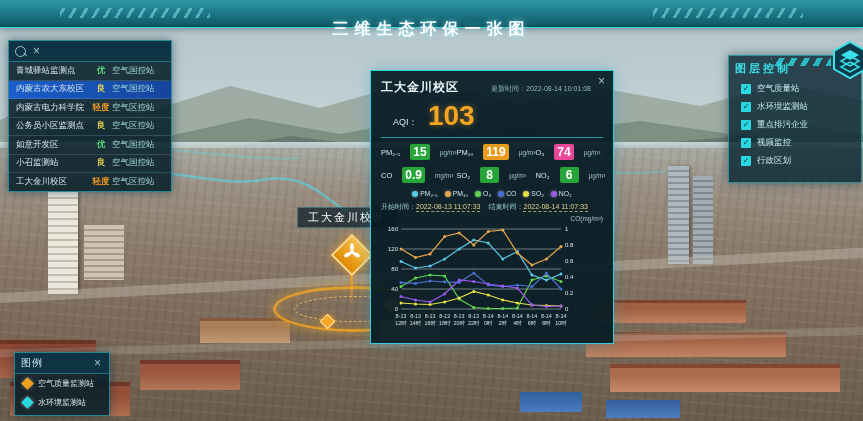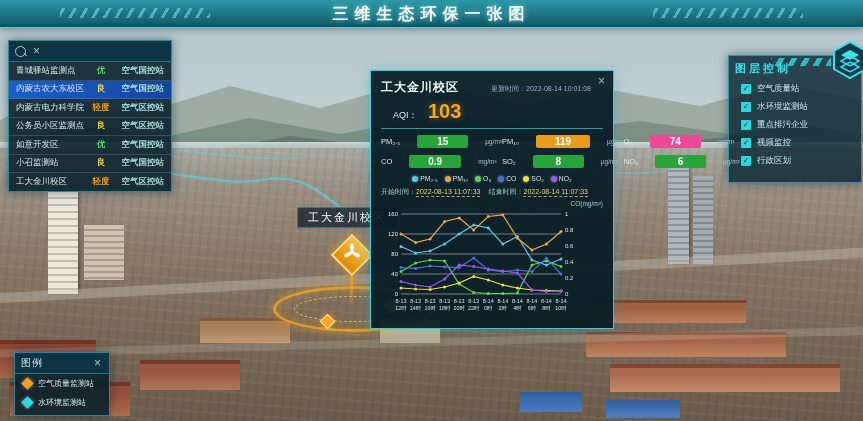--- a/index.html
+++ b/index.html
@@ -19,60 +19,60 @@
                repeating-linear-gradient(4deg,rgba(255,255,255,.045) 0 2px,transparent 2px 11px);}
   #haze{position:absolute;left:0;top:142px;width:863px;height:30px;
     background:linear-gradient(rgba(210,222,223,.9),rgba(210,222,223,0));}
   .bld{position:absolute;}
   .street{position:absolute;background:rgba(200,196,186,.38);}
   #fx-lines{position:absolute;left:0;top:0;width:863px;height:421px;pointer-events:none;}
   
   #header{position:absolute;left:0;top:0;width:863px;height:27px;z-index:30;
     background:linear-gradient(#2e97a6,#13606e 85%,#0d4c58);
     border-bottom:1px solid #36d9e4;box-shadow:0 1px 6px rgba(0,20,30,.4);}
-  #header .title{position:absolute;left:0;right:0;top:4px;text-align:center;
+  #header .title{position:absolute;left:0;right:0;top:19px;text-align:center;
     color:#fff;font-size:16px;font-weight:bold;letter-spacing:6px;
     text-shadow:0 0 6px rgba(130,240,255,.8);}
   #header::before,#header::after{content:"";position:absolute;top:8px;width:150px;height:10px;
     background:repeating-linear-gradient(-60deg,rgba(140,235,245,.5) 0 3px,transparent 3px 10px);}
   #header::before{left:60px;} #header::after{right:60px;}
   
   .panel{position:absolute;background:rgba(7,31,42,.88);
     border:1px solid rgba(60,214,226,.55);box-shadow:0 0 10px rgba(0,40,60,.5);z-index:15;}
   .panel-head{display:flex;align-items:center;height:20px;padding:0 6px;
     background:rgba(14,52,68,.95);border-bottom:1px solid rgba(60,214,226,.4);}
   .panel-title{color:#cfe9ee;font-size:10px;letter-spacing:1px;flex:1;}
   .close-x{color:#9fc6cf;font-size:12px;line-height:12px;cursor:pointer;padding:0 2px;}
   
   #station-panel{left:8px;top:40px;width:162px;height:150px;}
   #station-panel .rows{overflow:hidden;height:129px;}
   .s-row{display:flex;align-items:center;height:17.5px;padding:0 7px;
     border-bottom:1px solid rgba(150,190,200,.22);font-size:8.5px;color:#d4e6ea;}
   .s-row.active{background:linear-gradient(90deg,#1b5ecb,#14459c);}
   .s-name{flex:1;white-space:nowrap;overflow:hidden;}
   .s-status{width:22px;text-align:center;font-weight:bold;}
-  .s-type{width:52px;text-align:right;color:#9fd3cd;font-weight:bold;}
+  .s-type{width:52px;color:#9fd3cd;}
   .mag{width:9px;height:9px;border:1.4px solid #9fc6cf;border-radius:50%;position:relative;margin-right:5px;}
   .mag::after{content:"";position:absolute;left:7px;top:7px;width:4px;height:1.4px;background:#9fc6cf;transform:rotate(45deg);}
   
   #popup{left:370px;top:70px;width:222px;z-index:20;padding:8px 10px 8px 10px;
     background:rgba(5,27,37,.93);border:1px solid #2fd0dc;box-shadow:0 0 14px rgba(20,160,190,.35);position:absolute;}
   #popup .p-head{display:flex;align-items:baseline;}
   #popup .p-title{color:#eef8fa;font-size:12px;font-weight:bold;letter-spacing:1px;}
   #popup .p-update{margin-left:auto;margin-right:12px;color:#8fb6c0;font-size:7px;}
   #popup .close-x{position:absolute;right:6px;top:4px;}
   .aqi-row{margin-top:4px;}
   .aqi-label{color:#d8ecf0;font-size:9px;margin-left:12px;}
-  .aqi-value{color:#f5a623;font-size:20px;font-weight:bold;margin-left:6px;
+  .aqi-value{color:#f5a623;font-size:28px;font-weight:bold;margin-left:6px;
     text-shadow:0 0 6px rgba(245,166,35,.5);text-align:right;}
   .divider{border-top:1px solid rgba(60,220,230,.65);margin:5px 0 6px 0;}
   .poll-grid{display:grid;grid-template-columns:1fr 1.15fr 1fr;row-gap:7px;}
   .p-cell{display:flex;align-items:center;font-size:7.5px;color:#d8e8ec;white-space:nowrap;}
-  .p-box{margin:0 17px;min-width:13px;text-align:center;padding:1px 19px;border-radius:2px;
-    color:#fff;font-weight:bold;font-size:10px;}
+  .p-box{margin:0 10px;min-width:13px;text-align:center;padding:1px 3px;border-radius:2px;
+    color:#fff;font-weight:bold;font-size:12px;}
   .p-unit{color:#9cc0ca;font-size:6.5px;}
   .chart-legend{display:flex;justify-content:center;gap:7px;margin-top:7px;font-size:6.8px;color:#cfe3e8;}
   .cl-item{display:flex;align-items:center;gap:2px;}
   .cl-dot{width:6px;height:6px;border-radius:50%;box-shadow:0 0 3px rgba(255,255,255,.5);}
   .time-row{display:flex;gap:8px;margin-top:5px;font-size:7px;color:#9fd3cd;}
   .time-val{color:#e6d48a;border-bottom:1px dashed rgba(230,212,138,.7);padding-bottom:1px;}
   .unit-label{text-align:right;font-size:6.5px;color:#a8c8d0;margin-top:3px;}
   #trend-chart{display:block;margin-top:1px;}
   
   #layer-panel{left:728px;top:55px;width:132px;padding-bottom:12px;background:rgba(8,38,50,.82);}

